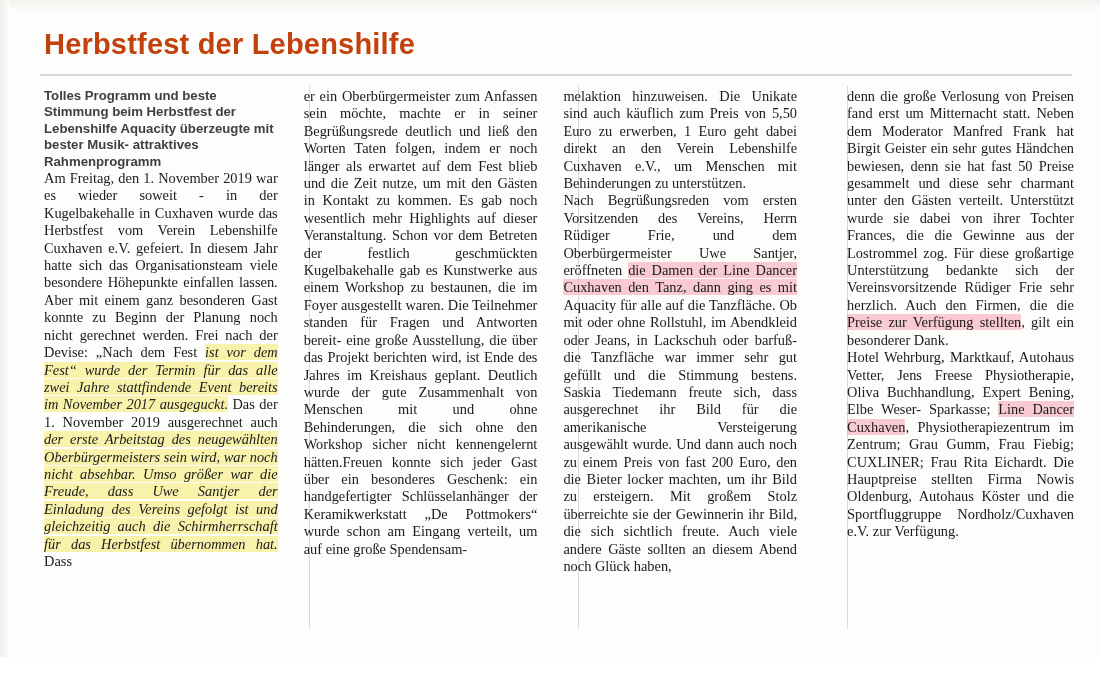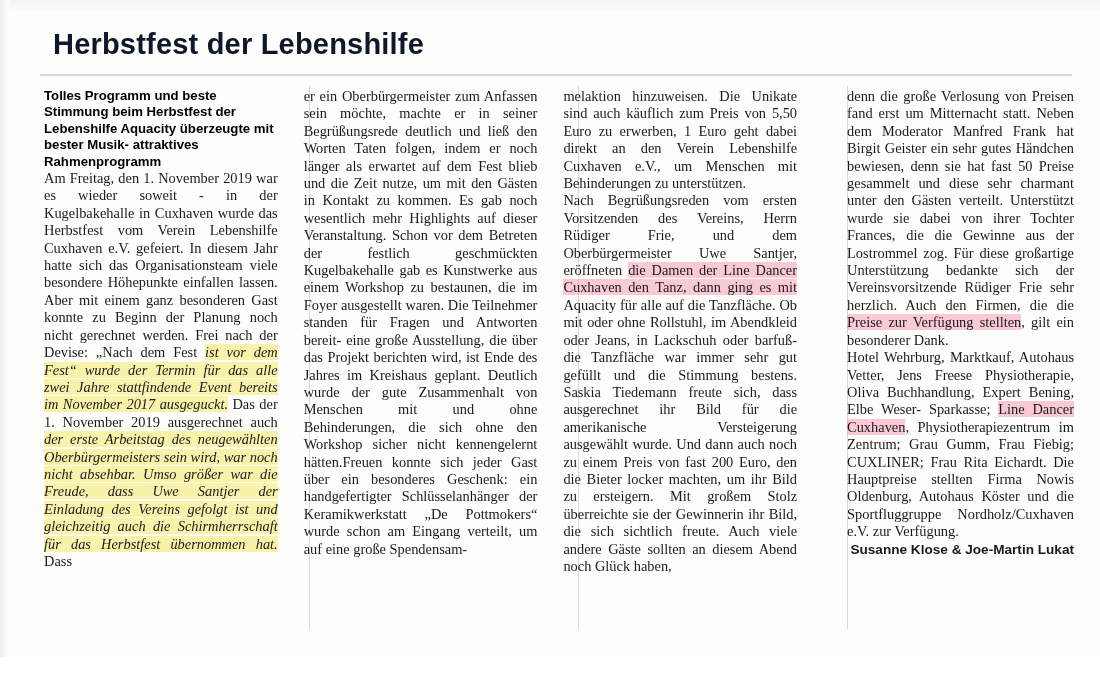--- a/index.html
+++ b/index.html
@@ -40,23 +40,22 @@
     background: #ffffff;
   }
   .headline {
     position: absolute;
     left: 44px;
     top: 28px;
     font-family: "Liberation Sans", sans-serif;
     font-weight: bold;
     font-size: 29px;
     letter-spacing: 0.2px;
-    color: #0f172a;
+    color: #c2410c;
     white-space: nowrap;
-    margin-left: 9px;
   }
   .rule {
     position: absolute;
     left: 40px;
     right: 28px;
     top: 74px;
     height: 2px;
     background: #d8d8d4;
   }
   .vrule {
@@ -80,21 +79,21 @@
     font-size: 14.4px;
     line-height: 17.4px;
     text-align: justify;
     text-justify: inter-word;
     hyphens: manual;
   }
   .col p {
     margin: 0 0 0 0;
   }
   .lead {
-    color: #000000;
+    color: #404040;
     font-family: "Liberation Sans", sans-serif;
     font-weight: bold;
     font-size: 13.2px;
     line-height: 16.4px;
     text-align: left;
     margin-bottom: 6px;
   }
   .hl-yellow {
     background: rgba(245, 236, 120, 0.62);
     box-decoration-break: clone;
@@ -139,16 +138,15 @@
       <p class="body">Am Freitag, den 1. November 2019 war es wieder soweit - in der Kugelbakehalle in Cuxhaven wurde das Herbstfest vom Verein Lebenshilfe Cuxhaven e.V. gefeiert. In diesem Jahr hatte sich das Organisationsteam viele besondere Höhepunkte einfallen lassen. Aber mit einem ganz besonderen Gast konnte zu Beginn der Planung noch nicht gerechnet werden. Frei nach der Devise: „Nach dem Fest <span class="hl-yellow">ist vor dem Fest“ wurde der Termin für das alle zwei Jahre stattfindende Event bereits im November 2017 ausgeguckt.</span> Das der 1. November 2019 ausgerechnet auch <span class="hl-yellow">der erste Arbeitstag des neugewählten Oberbürgermeisters sein wird, war noch nicht absehbar. Umso größer war die Freude, dass Uwe Santjer der Einladung des Vereins gefolgt ist und gleichzeitig auch die Schirmherrschaft für das Herbstfest übernommen hat.</span> Dass</p>
     </div>
     <div class="col">
       <p class="body">er ein Oberbürgermeister zum Anfassen sein möchte, machte er in seiner Begrüßungsrede deutlich und ließ den Worten Taten folgen, indem er noch länger als erwartet auf dem Fest blieb und die Zeit nutze, um mit den Gästen in Kontakt zu kommen. Es gab noch wesentlich mehr Highlights auf dieser Veranstaltung. Schon vor dem Betreten der festlich geschmückten Kugelbakehalle gab es Kunstwerke aus einem Workshop zu bestaunen, die im Foyer ausgestellt waren. Die Teilnehmer standen für Fragen und Antworten bereit- eine große Ausstellung, die über das Projekt berichten wird, ist Ende des Jahres im Kreishaus geplant. Deutlich wurde der gute Zusammenhalt von Menschen mit und ohne Behinderungen, die sich ohne den Workshop sicher nicht kennengelernt hätten.Freuen konnte sich jeder Gast über ein besonderes Geschenk: ein handgefertigter Schlüsselanhänger der Keramikwerkstatt „De Pottmokers“ wurde schon am Eingang verteilt, um auf eine große Spendensam-</p>
     </div>
     <div class="col">
       <p class="body">melaktion hinzuweisen. Die Unikate sind auch käuflich  zum Preis von 5,50 Euro zu erwerben, 1 Euro geht dabei direkt an den Verein Lebenshilfe Cuxhaven e.V., um Menschen mit Behinderungen zu unterstützen.<br>Nach Begrüßungsreden vom ersten Vorsitzenden des Vereins, Herrn Rüdiger Frie, und dem Oberbürgermeister Uwe Santjer, eröffneten <span class="hl-pink">die Damen der Line Dancer Cuxhaven den Tanz, dann ging es mit</span> Aquacity für alle auf die Tanzfläche. Ob mit oder ohne Rollstuhl, im Abendkleid oder Jeans, in Lackschuh oder barfuß- die Tanzfläche war immer sehr gut gefüllt und die Stimmung bestens. Saskia Tiedemann freute sich, dass ausgerechnet ihr Bild für die amerikanische Versteigerung ausgewählt wurde. Und dann auch noch zu einem Preis von fast 200 Euro, den die Bieter locker machten, um ihr Bild zu ersteigern. Mit großem Stolz überreichte sie der Gewinnerin ihr Bild, die sich sichtlich freute. Auch viele andere Gäste sollten an diesem Abend noch Glück haben,</p>
     </div>
     <div class="col col-4">
       <p class="body">denn die große Verlosung von Preisen fand erst um Mitternacht statt. Neben dem Moderator Manfred Frank hat Birgit Geister ein sehr gutes Händchen bewiesen, denn sie hat fast 50 Preise gesammelt und diese sehr charmant unter den Gästen verteilt. Unterstützt wurde sie dabei von ihrer Tochter Frances, die die Gewinne aus der Lostrommel zog. Für diese großartige Unterstützung bedankte sich der Vereinsvorsitzende Rüdiger Frie sehr herzlich. Auch den Firmen, die die <span class="hl-pink">Preise zur Verfügung stellten</span>, gilt ein besonderer Dank.<br>Hotel Wehrburg, Marktkauf, Autohaus Vetter, Jens Freese Physiotherapie, Oliva Buchhandlung, Expert Bening, Elbe Weser- Sparkasse; <span class="hl-pink">Line Dancer Cuxhaven</span>, Physiotherapiezentrum im Zentrum; Grau Gumm, Frau Fiebig; CUXLINER; Frau Rita Eichardt. Die Hauptpreise stellten Firma Nowis Oldenburg, Autohaus Köster und die Sportfluggruppe Nordholz/Cuxhaven e.V. zur Verfügung.</p>
-      <p class="signature">Susanne Klose &amp; Joe-Martin Lukat</p>
     </div>
   </div>
 </div>
 
 </body></html>

